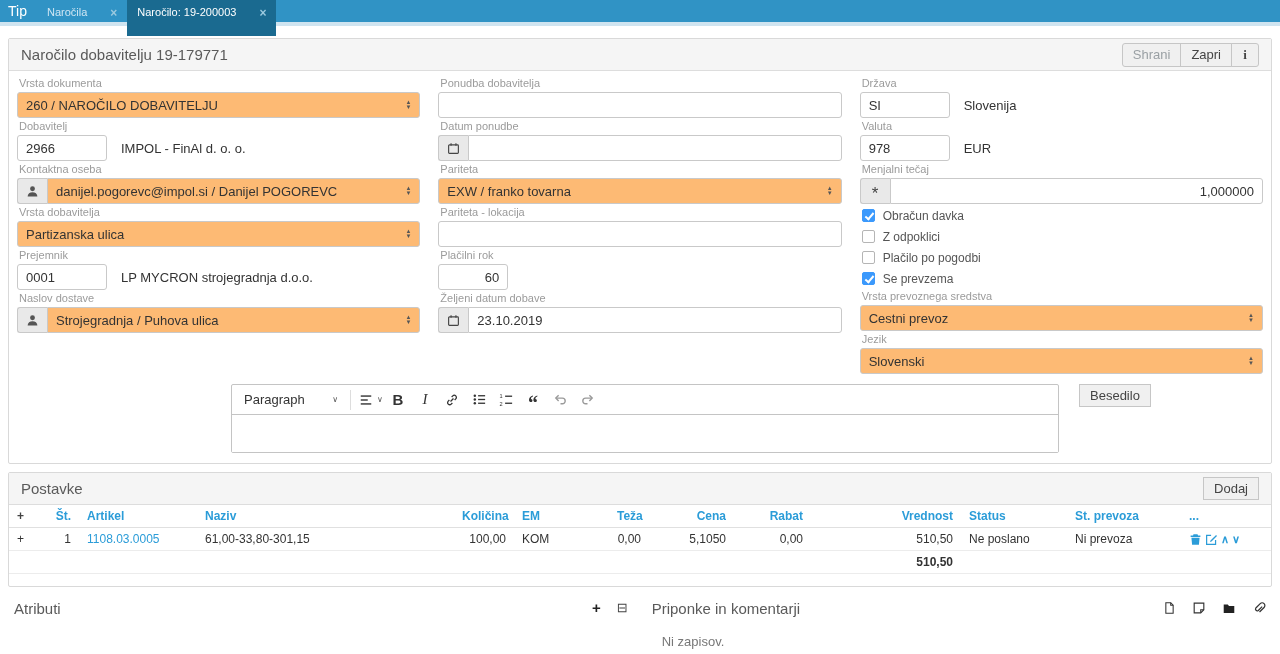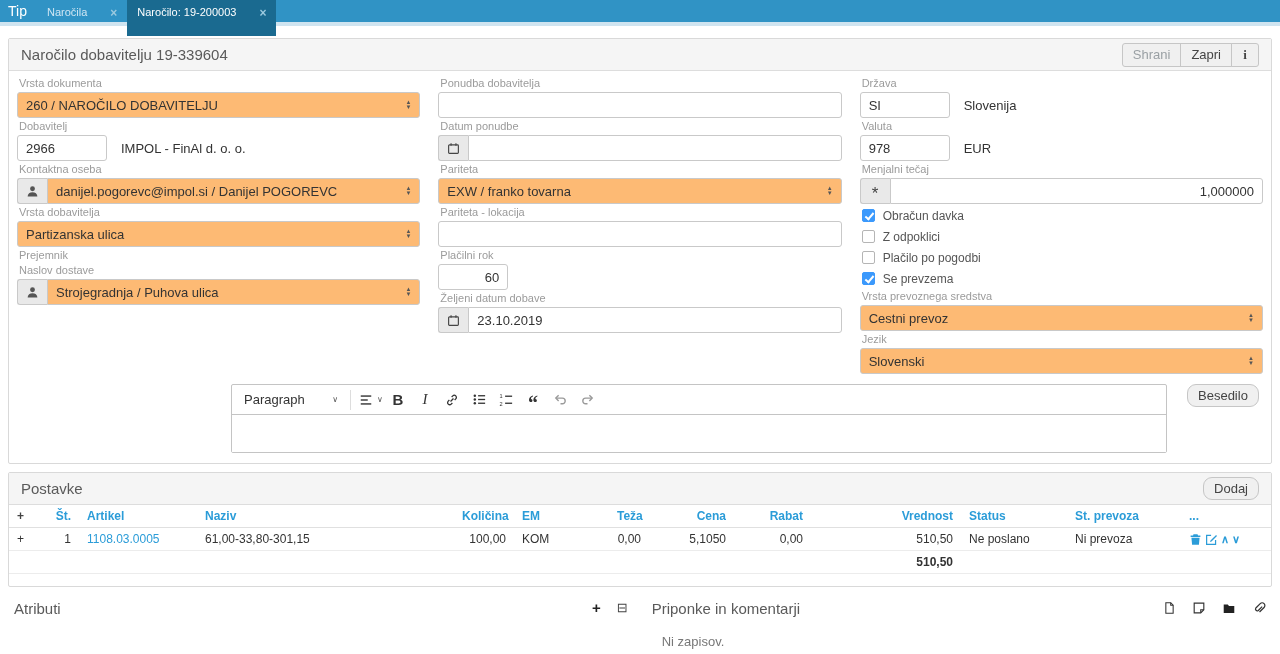--- a/index.html
+++ b/index.html
@@ -13,21 +13,21 @@
   .tab.active { background:#1a6a90; color:#fff; }
   .tab .close { color:#9ccadf; font-size:12px; font-weight:bold; line-height:10px; }
   .topstrip { height:4px; background:#cfe4f0; }
 
   
   .panel { margin:0 8px; border:1px solid #d9d9d9; border-radius:2px; background:#fff; }
   .panel1 { margin-top:12px; }
   .panel2 { margin-top:8px; }
   .panel-header { background:#f5f5f5; border-bottom:1px solid #ddd; display:flex; align-items:center; padding:0 12px; height:32px; }
   .panel-title { font-size:15px; color:#5a5a5a; flex:1; }
-  .btn { background:#f0f0f0; border:1px solid #c6c6c6; border-radius:9px; font-size:13px; color:#444; padding:3px 10px; font-family:inherit; cursor:pointer; }
+  .btn { background:#f0f0f0; border:1px solid #c6c6c6; border-radius:0; font-size:13px; color:#444; padding:3px 10px; font-family:inherit; cursor:pointer; }
   .btn-group { display:flex; }
   .btn-group .btn { border-radius:0; margin-left:-1px; }
   .btn-group .btn:first-child { border-radius:3px 0 0 3px; margin-left:0; }
   .btn-group .btn:last-child { border-radius:0 3px 3px 0; }
   .btn.muted { color:#9aa0a4; }
   .btn-info { font-family:"Liberation Serif", serif; font-weight:bold; width:28px; }
 
   
   .form-grid { display:grid; grid-template-columns:1fr 1fr 1fr; column-gap:18px; padding:4px 8px 0; }
   .f-label { font-size:11px; color:#9b9b9b; margin:2px 0 2px 2px; line-height:13px; }
@@ -44,21 +44,21 @@
   input.num { text-align:right; }
   .inline-name { margin-left:14px; font-size:13px; color:#333; white-space:nowrap; }
 
   .check-row { display:flex; align-items:center; gap:8px; height:19px; margin:2px 0 2px 2px; font-size:12px; color:#555; cursor:pointer; }
   .checkbox { width:13px; height:13px; border:1px solid #b5b5b5; border-radius:2px; background:#fff; position:relative; flex:0 0 13px; }
   .checkbox.checked { background:#3b99fc; border-color:#3b99fc; }
   .checkbox.checked::after { content:""; position:absolute; left:4px; top:1px; width:3px; height:7px; border:solid #fff; border-width:0 2px 2px 0; transform:rotate(40deg); }
 
   
   .editor-row { display:flex; align-items:flex-start; margin:8px 0 10px 222px; }
-  .editor { width:936px; border:1px solid #c4c4c4; border-radius:2px; }
+  .editor { width:828px; border:1px solid #c4c4c4; border-radius:2px; }
   .editor-toolbar { height:30px; display:flex; align-items:center; padding:0 6px; border-bottom:1px solid #c4c4c4; gap:3px; }
   .tb-item { display:flex; align-items:center; justify-content:center; min-width:24px; height:24px; color:#333; font-size:14px; cursor:pointer; border-radius:2px; }
   .paragraph-dd { font-size:13px; width:104px; justify-content:space-between; padding:0 4px 0 6px; }
   .caret { font-size:8px; color:#555; margin-left:4px; }
   .tb-sep { width:1px; height:20px; background:#ddd; margin:0 5px; flex:0 0 1px; }
   .tb-bold { font-weight:bold; font-size:15px; }
   .tb-italic { font-family:"Liberation Serif", serif; font-style:italic; font-size:15px; }
   .tb-quote { font-family:"Liberation Serif", serif; font-weight:bold; font-size:20px; padding-top:8px; }
   .editor-content { height:37px; background:#fff; cursor:text; }
   .besedilo-btn { margin-left:20px; }
@@ -99,21 +99,21 @@
   </div>
   <div class="tab active">
     <span>Naročilo: 19-200003</span>
     <span class="close">×</span>
   </div>
 </div>
 <div class="topstrip"></div>
 
 <div class="panel panel1">
   <div class="panel-header">
-    <div class="panel-title">Naročilo dobavitelju 19-339604</div>
+    <div class="panel-title">Naročilo dobavitelju 19-179771</div>
     <div class="btn-group">
       <button class="btn muted">Shrani</button>
       <button class="btn">Zapri</button>
       <button class="btn btn-info">i</button>
     </div>
   </div>
 
   <div class="form-grid">
 
     <div>
@@ -156,20 +156,24 @@
         <div class="select">
           <span class="sel-text">Partizanska ulica</span>
           <span class="spinner">
               <span>▲</span>
               <span>▼</span>
             </span>
         </div>
       </div>
 
       <div class="f-label">Prejemnik</div>
+      <div class="control-row">
+        <input class="text code" value="0001" style="">
+        <span class="inline-name">LP MYCRON strojegradnja d.o.o.</span>
+      </div>
 
       <div class="f-label">Naslov dostave</div>
       <div class="control-row">
         <span class="addon">
           <svg viewBox="0 0 16 16" width="13" height="13">
               <circle cx="8" cy="4.6" r="3" fill="#555"></circle>
               <path d="M2 14c0-3.4 2.7-5.2 6-5.2s6 1.8 6 5.2z" fill="#555"></path>
             </svg>
         </span>
         <div class="select">

